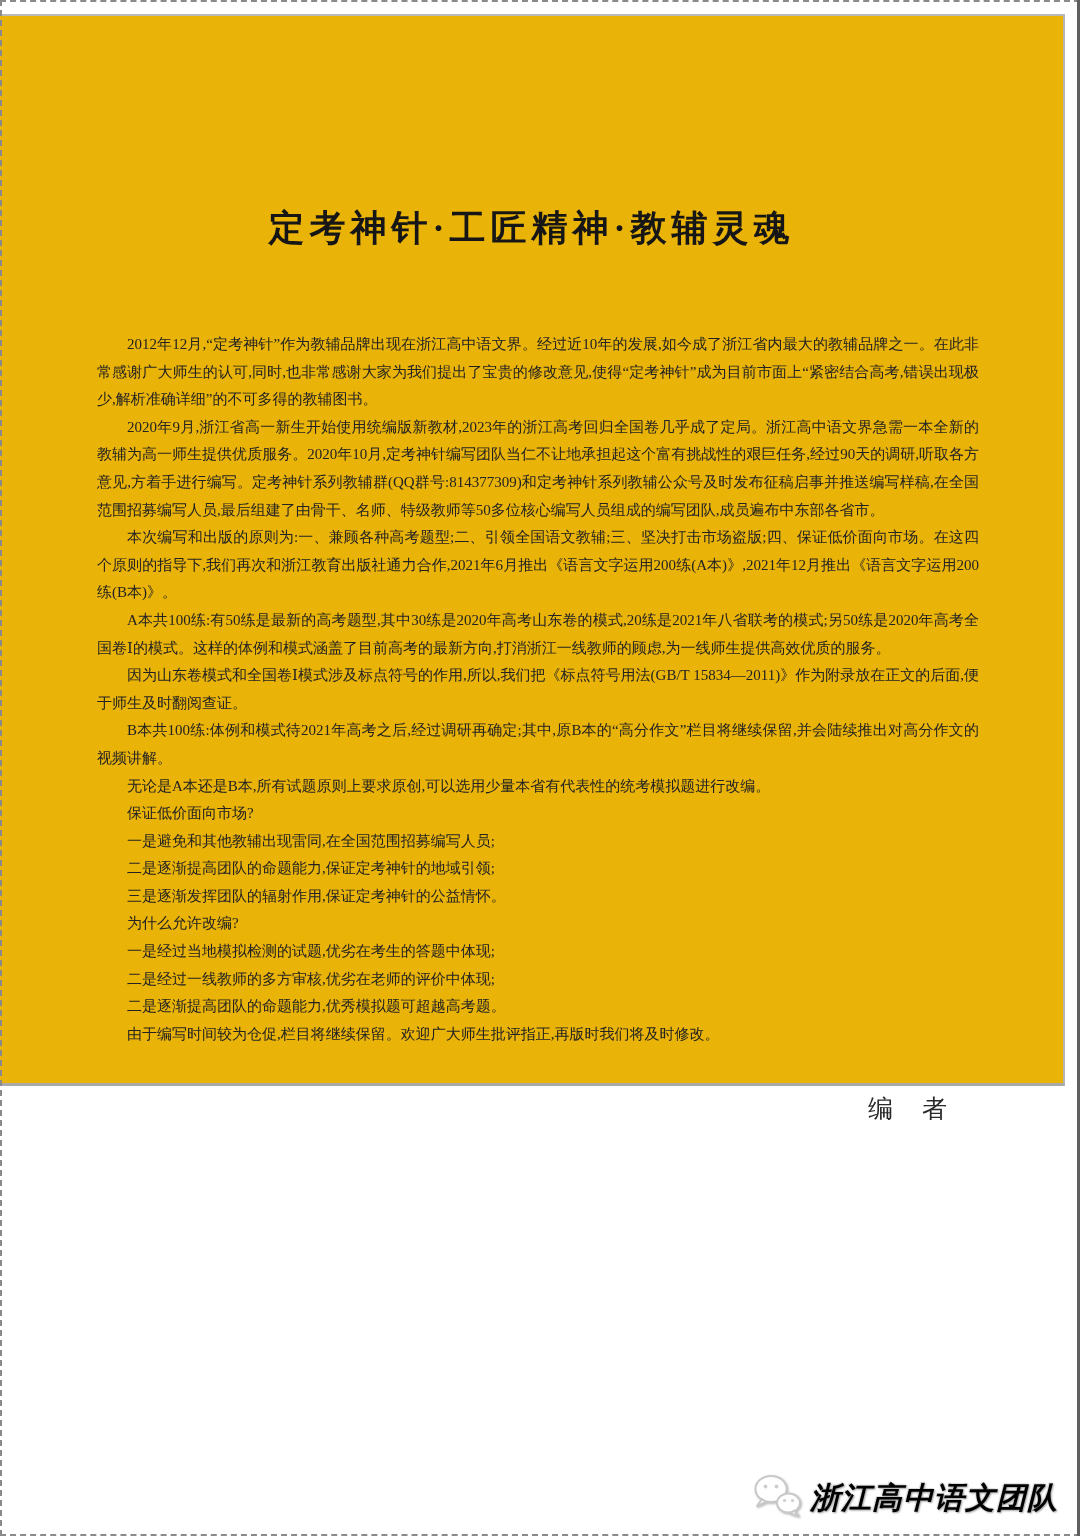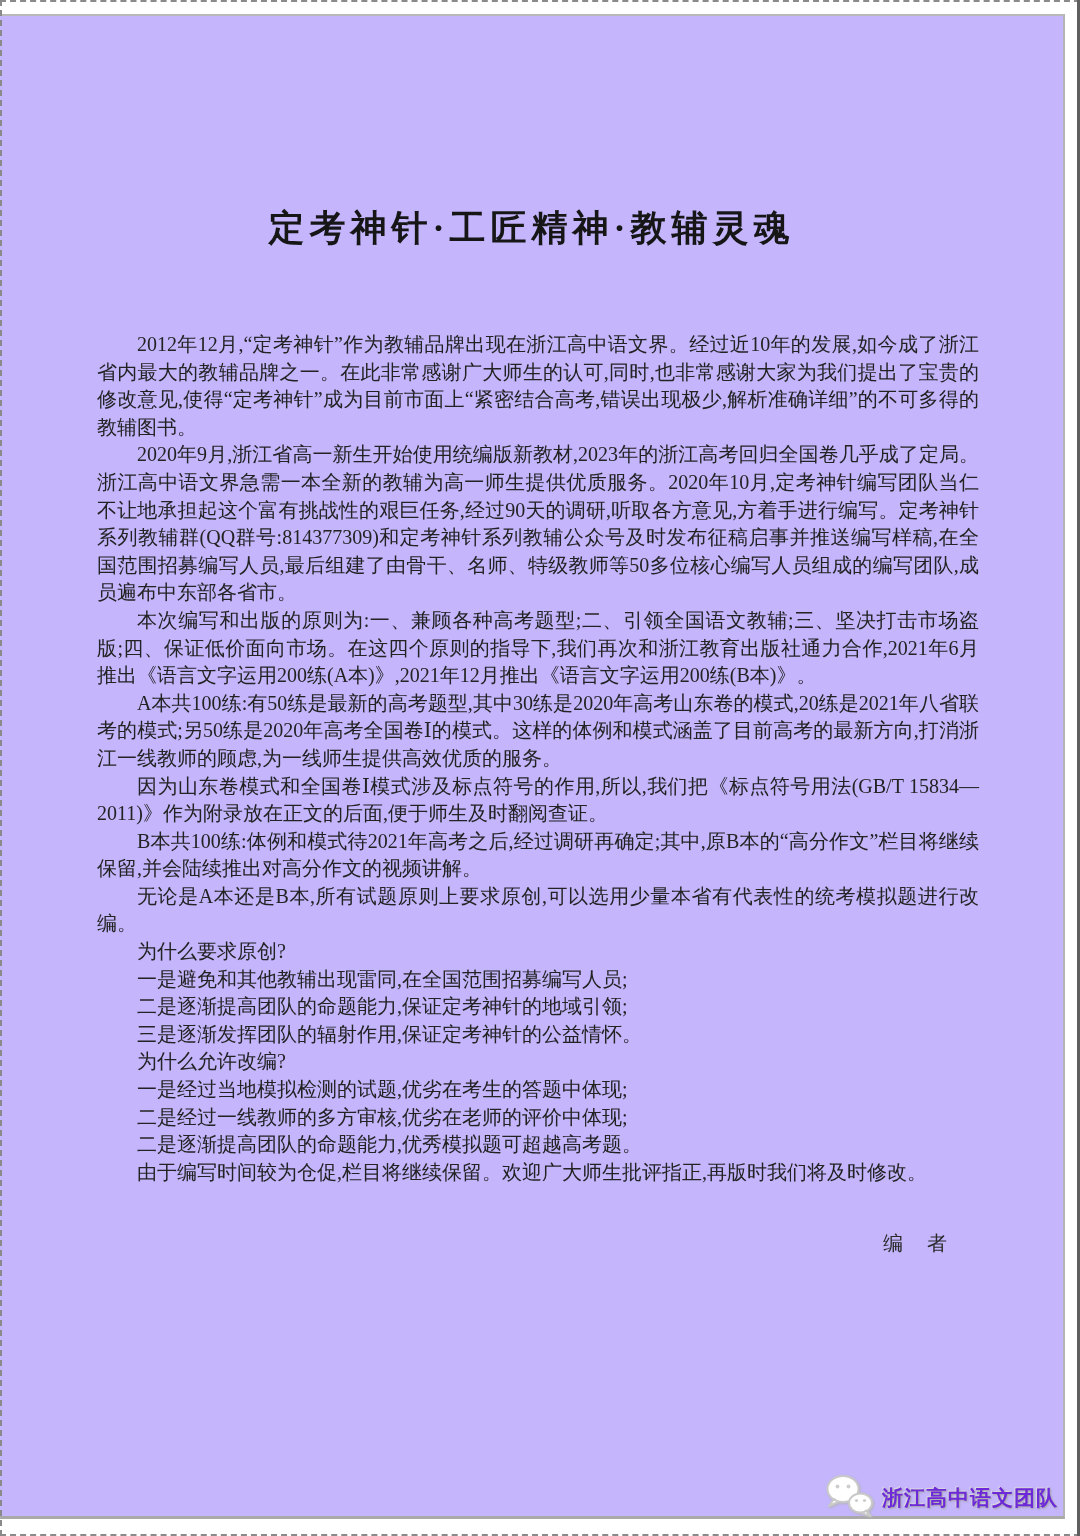--- a/index.html
+++ b/index.html
@@ -17,86 +17,87 @@
     pointer-events: none;
     z-index: 5;
   }
   .outer-right-edge {
     position: absolute; top: 0; right: 0; width: 3px; height: 100%;
     background: #5f5f5f; z-index: 6; pointer-events: none;
   }
   .page {
     position: absolute;
     left: 0; top: 14px;
-    width: 1065px; height: 1505px;
-    background: #c4b5fd;
+    width: 1065px; height: 1072px;
+    background: #eab308;
     border-top: 2px solid #b9b9b9;
     border-right: 2px solid #b4b4b4;
     border-bottom: 3px solid #a9a9a9;
   }
   .page-title {
     margin-top: 188px;
     text-align: center;
     font-size: 36px;
     font-weight: bold;
     letter-spacing: 5px;
     color: #161616;
   }
   .content {
     width: 882px;
     margin: 78px auto 7px 97px;
-    font-size: 20px;
+    font-size: 15px;
     line-height: 27.6px;
     text-align: justify;
     color: #232323;
   }
   .content p { text-indent: 2em; }
   .signature {
     width: 882px;
     margin: 44px auto 0 97px;
     text-align: right;
     padding-right: 30px;
-    font-size: 20px;
+    font-size: 25px;
     letter-spacing: 2px;
     color: #2a2a2a;
   }
   .watermark {
     position: absolute;
     right: 22px; bottom: 12px;
     display: flex;
     align-items: center;
     gap: 8px;
     z-index: 4;
   }
   .watermark-text {
-    font-size: 21px;
+    font-size: 30px;
     font-weight: bold;
     letter-spacing: 1px;
-    color: #6d28d9;
+    color: #000000;
     text-shadow: 1px 1px 2px #a0a0a0, -1px -1px 1px #dcdcdc, 0 0 1px #cfcfcf;
     white-space: nowrap;
+    font-style: italic;
   }
   .wm-icon { filter: drop-shadow(1px 1px 1px #b5b5b5); }
 </style>
 </head>
 <body>
 
 <div class="page">
 
   <h1 class="page-title">定考神针·工匠精神·教辅灵魂</h1>
 
   <div class="content">
     <p>2012年12月,“定考神针”作为教辅品牌出现在浙江高中语文界。经过近10年的发展,如今成了浙江省内最大的教辅品牌之一。在此非常感谢广大师生的认可,同时,也非常感谢大家为我们提出了宝贵的修改意见,使得“定考神针”成为目前市面上“紧密结合高考,错误出现极少,解析准确详细”的不可多得的教辅图书。</p>
     <p>2020年9月,浙江省高一新生开始使用统编版新教材,2023年的浙江高考回归全国卷几乎成了定局。浙江高中语文界急需一本全新的教辅为高一师生提供优质服务。2020年10月,定考神针编写团队当仁不让地承担起这个富有挑战性的艰巨任务,经过90天的调研,听取各方意见,方着手进行编写。定考神针系列教辅群(QQ群号:814377309)和定考神针系列教辅公众号及时发布征稿启事并推送编写样稿,在全国范围招募编写人员,最后组建了由骨干、名师、特级教师等50多位核心编写人员组成的编写团队,成员遍布中东部各省市。</p>
     <p>本次编写和出版的原则为:一、兼顾各种高考题型;二、引领全国语文教辅;三、坚决打击市场盗版;四、保证低价面向市场。在这四个原则的指导下,我们再次和浙江教育出版社通力合作,2021年6月推出《语言文字运用200练(A本)》,2021年12月推出《语言文字运用200练(B本)》。</p>
     <p>A本共100练:有50练是最新的高考题型,其中30练是2020年高考山东卷的模式,20练是2021年八省联考的模式;另50练是2020年高考全国卷Ⅰ的模式。这样的体例和模式涵盖了目前高考的最新方向,打消浙江一线教师的顾虑,为一线师生提供高效优质的服务。</p>
     <p>因为山东卷模式和全国卷Ⅰ模式涉及标点符号的作用,所以,我们把《标点符号用法(GB/T 15834—2011)》作为附录放在正文的后面,便于师生及时翻阅查证。</p>
     <p>B本共100练:体例和模式待2021年高考之后,经过调研再确定;其中,原B本的“高分作文”栏目将继续保留,并会陆续推出对高分作文的视频讲解。</p>
     <p>无论是A本还是B本,所有试题原则上要求原创,可以选用少量本省有代表性的统考模拟题进行改编。</p>
-    <p>为什么要求原创?</p>
+    <p>保证低价面向市场?</p>
     <p>一是避免和其他教辅出现雷同,在全国范围招募编写人员;</p>
     <p>二是逐渐提高团队的命题能力,保证定考神针的地域引领;</p>
     <p>三是逐渐发挥团队的辐射作用,保证定考神针的公益情怀。</p>
     <p>为什么允许改编?</p>
     <p>一是经过当地模拟检测的试题,优劣在考生的答题中体现;</p>
     <p>二是经过一线教师的多方审核,优劣在老师的评价中体现;</p>
     <p>二是逐渐提高团队的命题能力,优秀模拟题可超越高考题。</p>
     <p>由于编写时间较为仓促,栏目将继续保留。欢迎广大师生批评指正,再版时我们将及时修改。</p>
   </div>
 

